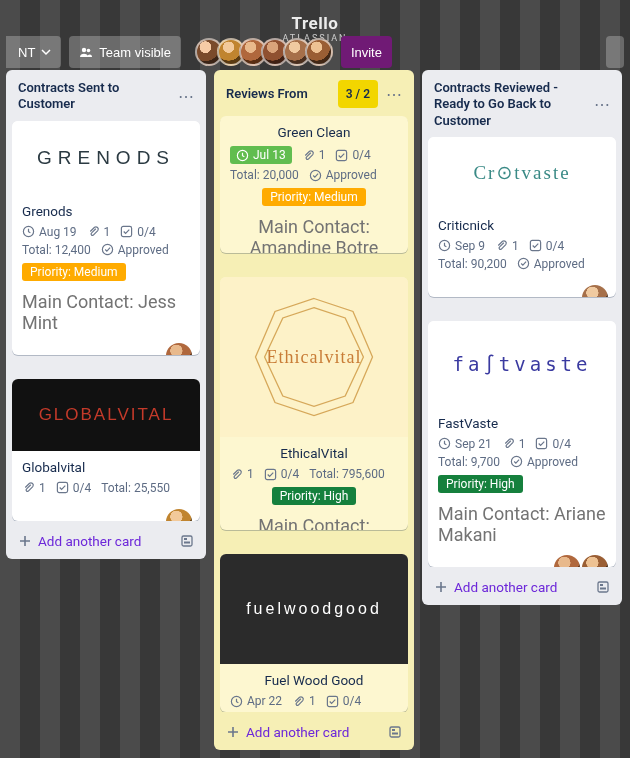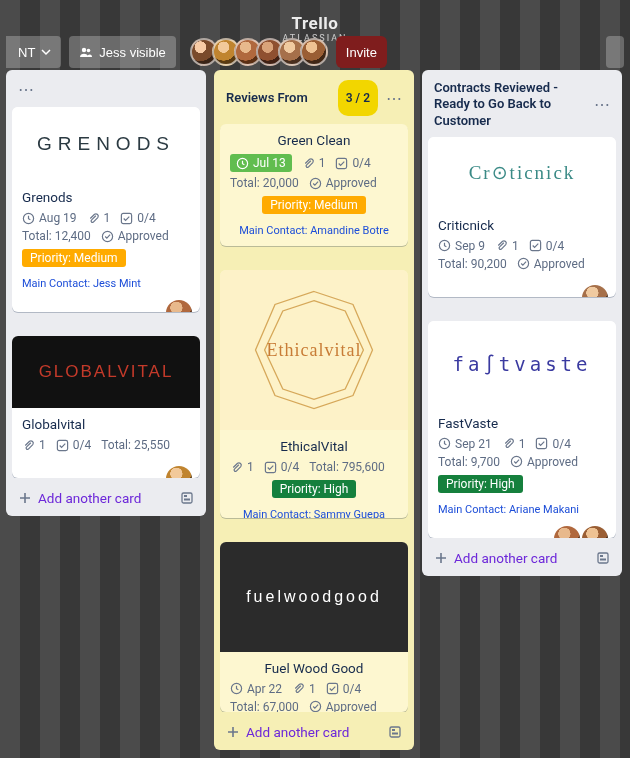--- a/index.html
+++ b/index.html
@@ -34,21 +34,21 @@
   position:absolute; top:34px; left:0; right:0; height:36px;
   display:flex; align-items:center; gap:8px; padding:0 6px;
 }
 .btn {
   display:inline-flex; align-items:center; gap:6px;
   background: rgba(255,255,255,0.25);
   color:#fff; border:none; border-radius:4px;
   padding:0 10px; height:32px; font-size:13px; font-weight:500;
   cursor:pointer;
 }
-.btn.dark { background:#7f1d1d;border-radius:6px; }
+.btn.dark { background:#701a75; }
 .btn.cut { border-top-left-radius:0; border-bottom-left-radius:0; padding-left:12px; }
 .avatars { display:flex; align-items:center; }
 .avatars .av { margin-left:-6px; }
 .av {
   width:28px; height:28px; border-radius:50%;
   border:2px solid rgba(255,255,255,0.6);
   display:inline-block; background:#777;
   background-size:cover; background-position:center;
 }
 .av.sm { width:26px; height:26px; border-width:0; }
@@ -69,22 +69,22 @@
   width:200px; flex:0 0 200px;
   background:#ebecf0; border-radius:6px;
   padding:6px 6px 8px; display:flex; flex-direction:column;
   max-height:680px;
 }
 .list.yellow { background:#f6efb5;text-align:center; }
 .list-header { display:flex; align-items:center; justify-content:space-between; padding:4px 6px 8px; }
 .list-title { font-size:13px; font-weight:600; color:#172b4d; line-height:1.25; }
 .list-h-right { display:flex; align-items:center; gap:8px; }
 .pill {
-  display:inline-flex; align-items:center; height:36px; padding:0 8px;
-  border-radius:10px; font-size:12px; font-weight:600;
+  display:inline-flex; align-items:center; height:28px; padding:0 8px;
+  border-radius:4px; font-size:12px; font-weight:600;
 }
 .pill.counter { background:#f2d600; color:#172b4d; }
 .menu-icon { color:#6b778c; font-size:16px; cursor:pointer; }
 
 .cards { display:flex; flex-direction:column; gap:24px; overflow-y:auto; }
 .card {
   background:#fff; border-radius:6px; box-shadow:0 1px 0 rgba(9,30,66,.25);
   overflow:hidden;
 }
 .card.yellow { background:#fdf7d0; }
@@ -97,21 +97,21 @@
   display:inline-flex; align-items:center; gap:4px;
   background:#61bd4f; color:#fff; font-size:12px;
   padding:2px 6px; border-radius:3px;
 }
 .label {
   display:inline-block; padding:2px 8px; border-radius:3px;
   font-size:12px; font-weight:400; color:#fff; margin-bottom:6px;
 }
 .label.medium { background:#ffab00; }
 .label.high { background:#15803d; }
-.contact { font-size:11px; color:#1d4ed8; margin-top:4px; }
+.contact { font-size:18px; color:#737373; margin-top:4px; }
 .members { position:absolute; right:8px; bottom:-14px; display:flex; gap:2px; }
 .card { margin-bottom:0; }
 .card + .card { margin-top:0; }
 .card-body { padding-bottom:12px; }
 .card.has-members .card-body { padding-bottom:22px; }
 
 .add-row { display:flex; align-items:center; justify-content:space-between; padding:6px 6px 2px; margin-top:6px; }
 .add-link { color:#6d28d9; font-size:13.5px; display:inline-flex; align-items:center; gap:6px; cursor:pointer; }
 .tmpl-icon { color:#6b778c; font-size:14px; cursor:pointer; }
 
@@ -141,41 +141,42 @@
   </button>
   <button class="btn">
     <span class="icon">
         <svg width="14" height="14" viewBox="0 0 14 14">
           <circle cx="5" cy="5" r="2.2" fill="#fff"></circle>
           <circle cx="9.5" cy="5.5" r="1.8" fill="#fff"></circle>
           <path d="M1 12c0-2 2-3.2 4-3.2s4 1.2 4 3.2" fill="#fff"></path>
           <path d="M8 12c0-1.5 1.3-2.5 2.8-2.5s2.2 1 2.2 2.5" fill="#fff"></path>
         </svg>
       </span>
-    <span>Jess visible</span>
+    <span>Team visible</span>
   </button>
   <span style="width:4px"></span>
   <div class="avatars">
     <span class="av a1"></span>
     <span class="av a2"></span>
     <span class="av a3"></span>
     <span class="av a4"></span>
     <span class="av a5"></span>
     <span class="av a6"></span>
   </div>
   <button class="btn dark">
     <span>Invite</span>
   </button>
   <span style="flex:1"></span>
   <button class="btn" style="width:18px;padding:0"></button>
 </div>
 
 <div class="board" id="board">
     <div class="list">
       <div class="list-header">
+        <div class="list-title">Contracts Sent to Customer</div>
         <div class="list-h-right">
           <span class="menu-icon">⋯</span>
         </div>
       </div>
       <div class="cards">
         <div class="card has-members">
           <div class="cover" style="height:74px;background:#ffffff;position:relative">
             <span style="position:relative;color:#2b3a42;letter-spacing:6px;font-size:19px;font-family:sans-serif;font-weight:300">GRENODS</span>
           </div>
           <div class="card-body"><div class="card-title">Grenods</div><div class="meta">
@@ -368,21 +369,21 @@
     <div class="list">
       <div class="list-header">
         <div class="list-title">Contracts Reviewed - Ready to Go Back to Customer</div>
         <div class="list-h-right">
           <span class="menu-icon">⋯</span>
         </div>
       </div>
       <div class="cards">
         <div class="card has-members">
           <div class="cover" style="height:72px;background:#ffffff;position:relative">
-            <span style="position:relative;color:#3a8a86;letter-spacing:2px;font-size:19px;font-family:serif;font-weight:400">Cr⊙ticnick</span>
+            <span style="position:relative;color:#3a8a86;letter-spacing:2px;font-size:19px;font-family:serif;font-weight:400">Cr⊙tvaste</span>
           </div>
           <div class="card-body">
             <div class="card-title">Criticnick</div>
             <div class="meta">
               <span class="chip"><span class="icon">
                   <svg width="13" height="13" viewBox="0 0 14 14">
                     <circle cx="7" cy="7" r="5.5" stroke="#6b778c" stroke-width="1.3" fill="none"></circle>
                     <path d="M7 4v3.2l2 1.2" stroke="#6b778c" stroke-width="1.3" fill="none"></path>
                   </svg>
                 </span>Sep 9</span>

